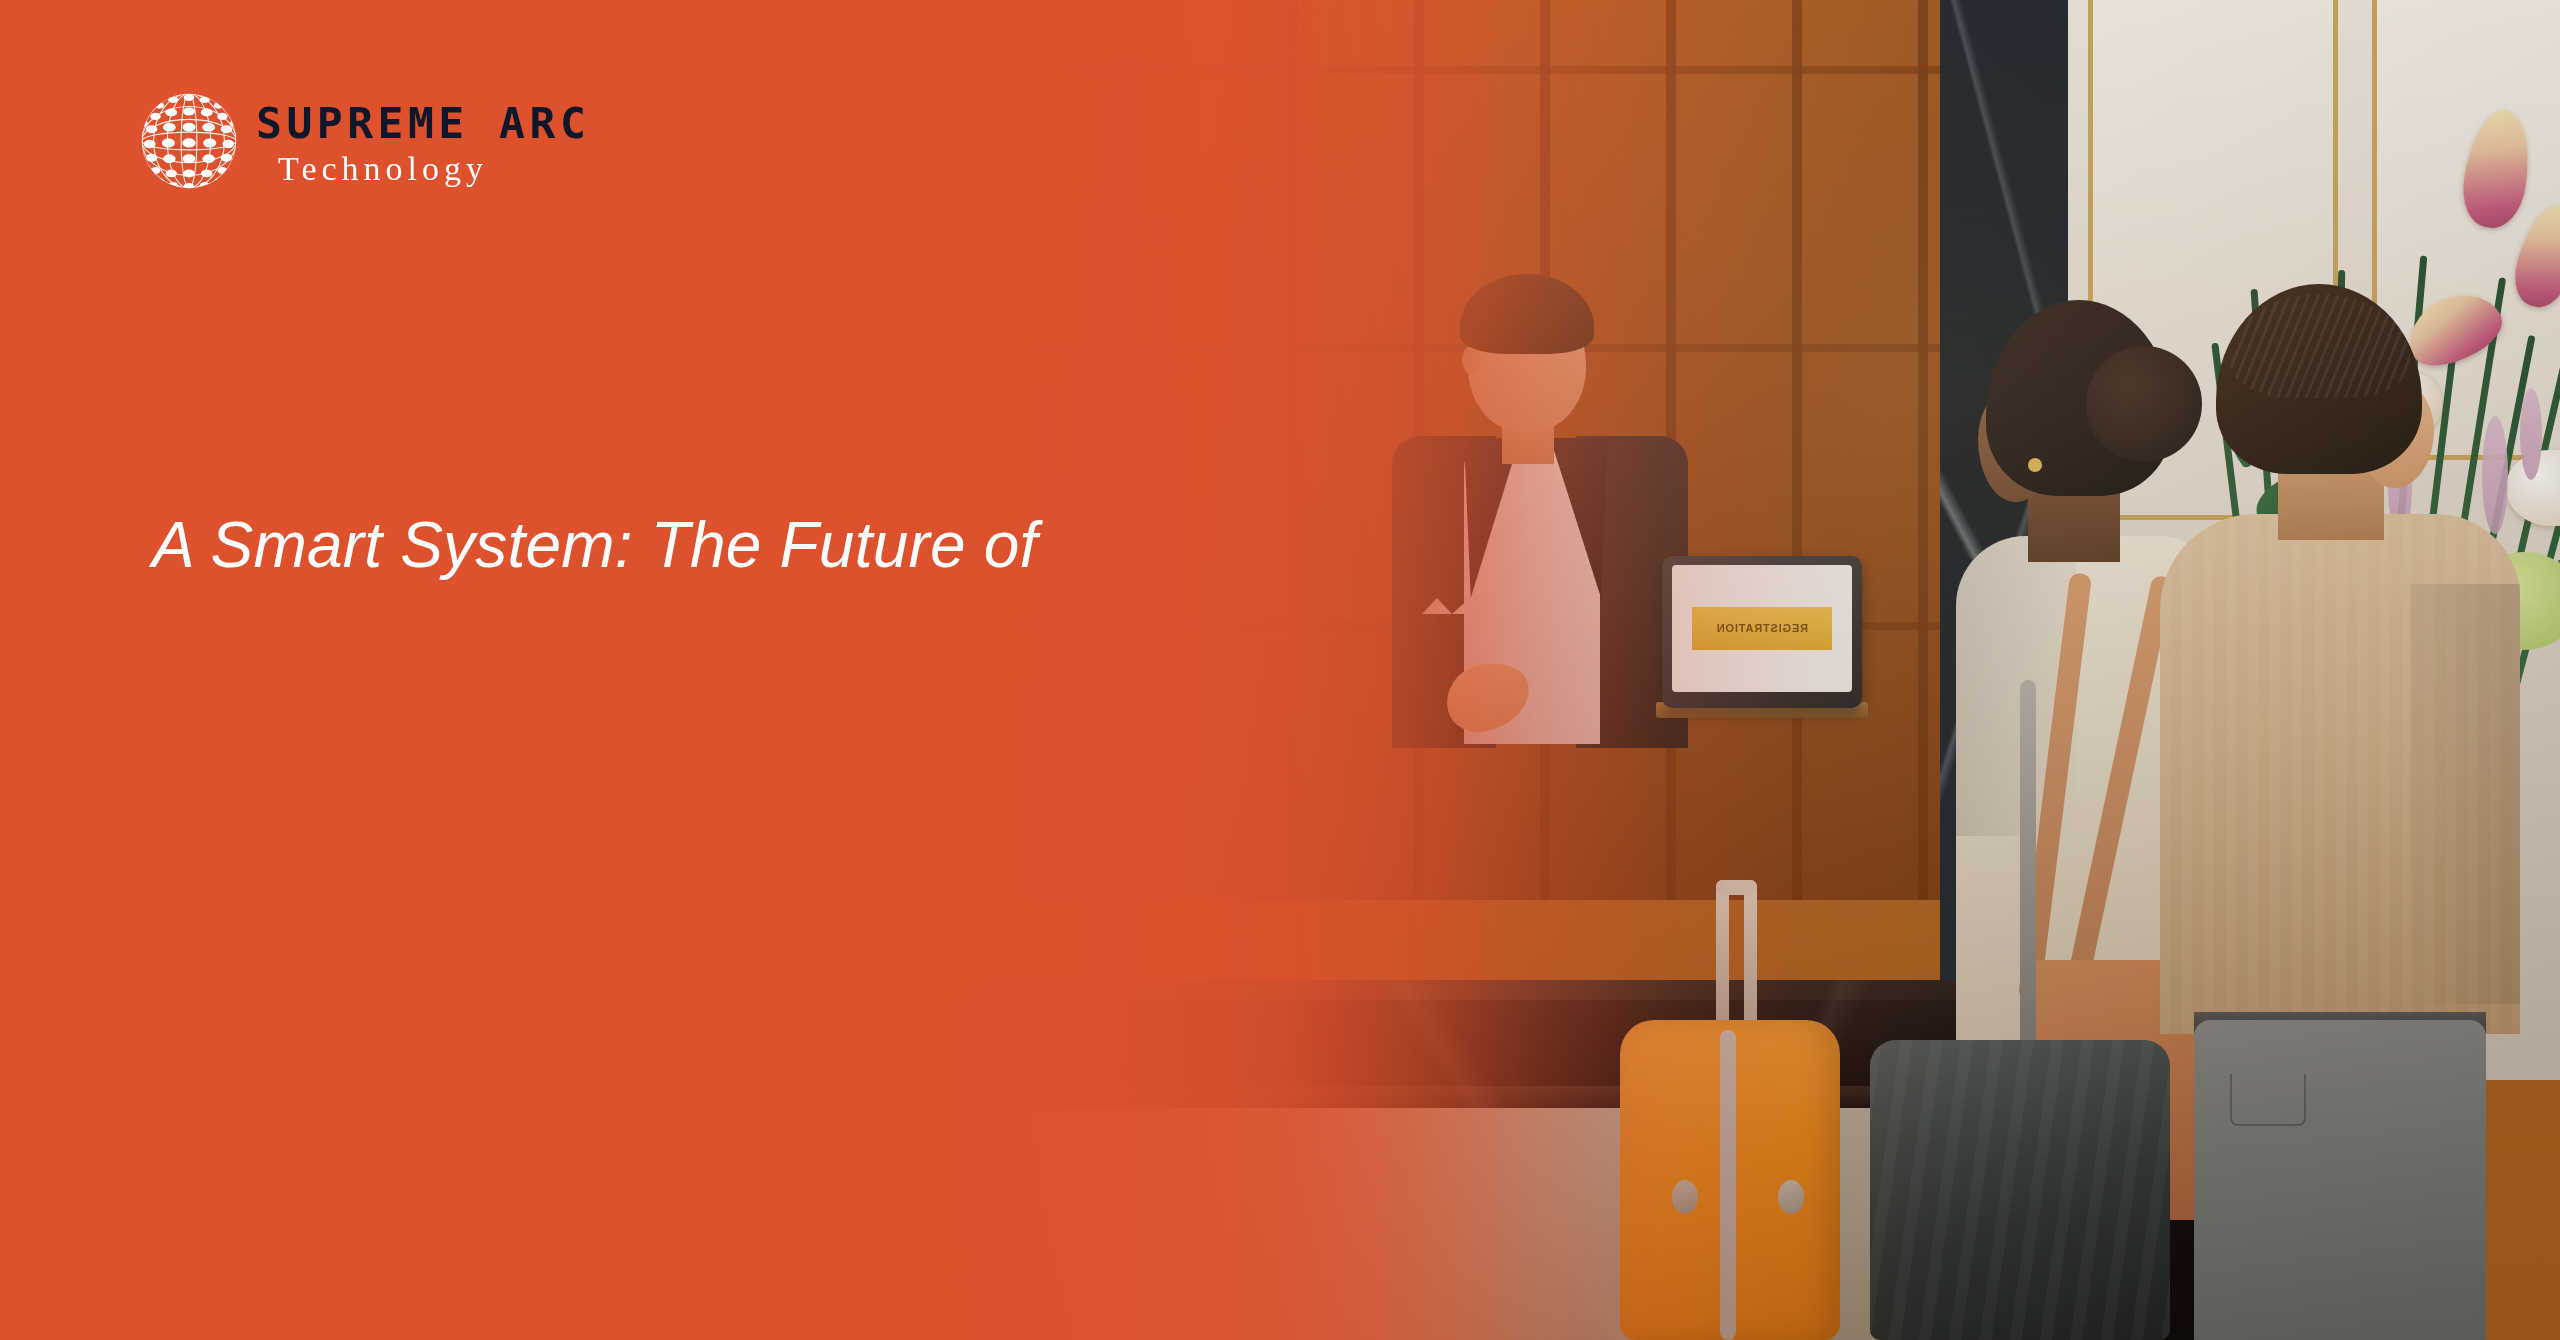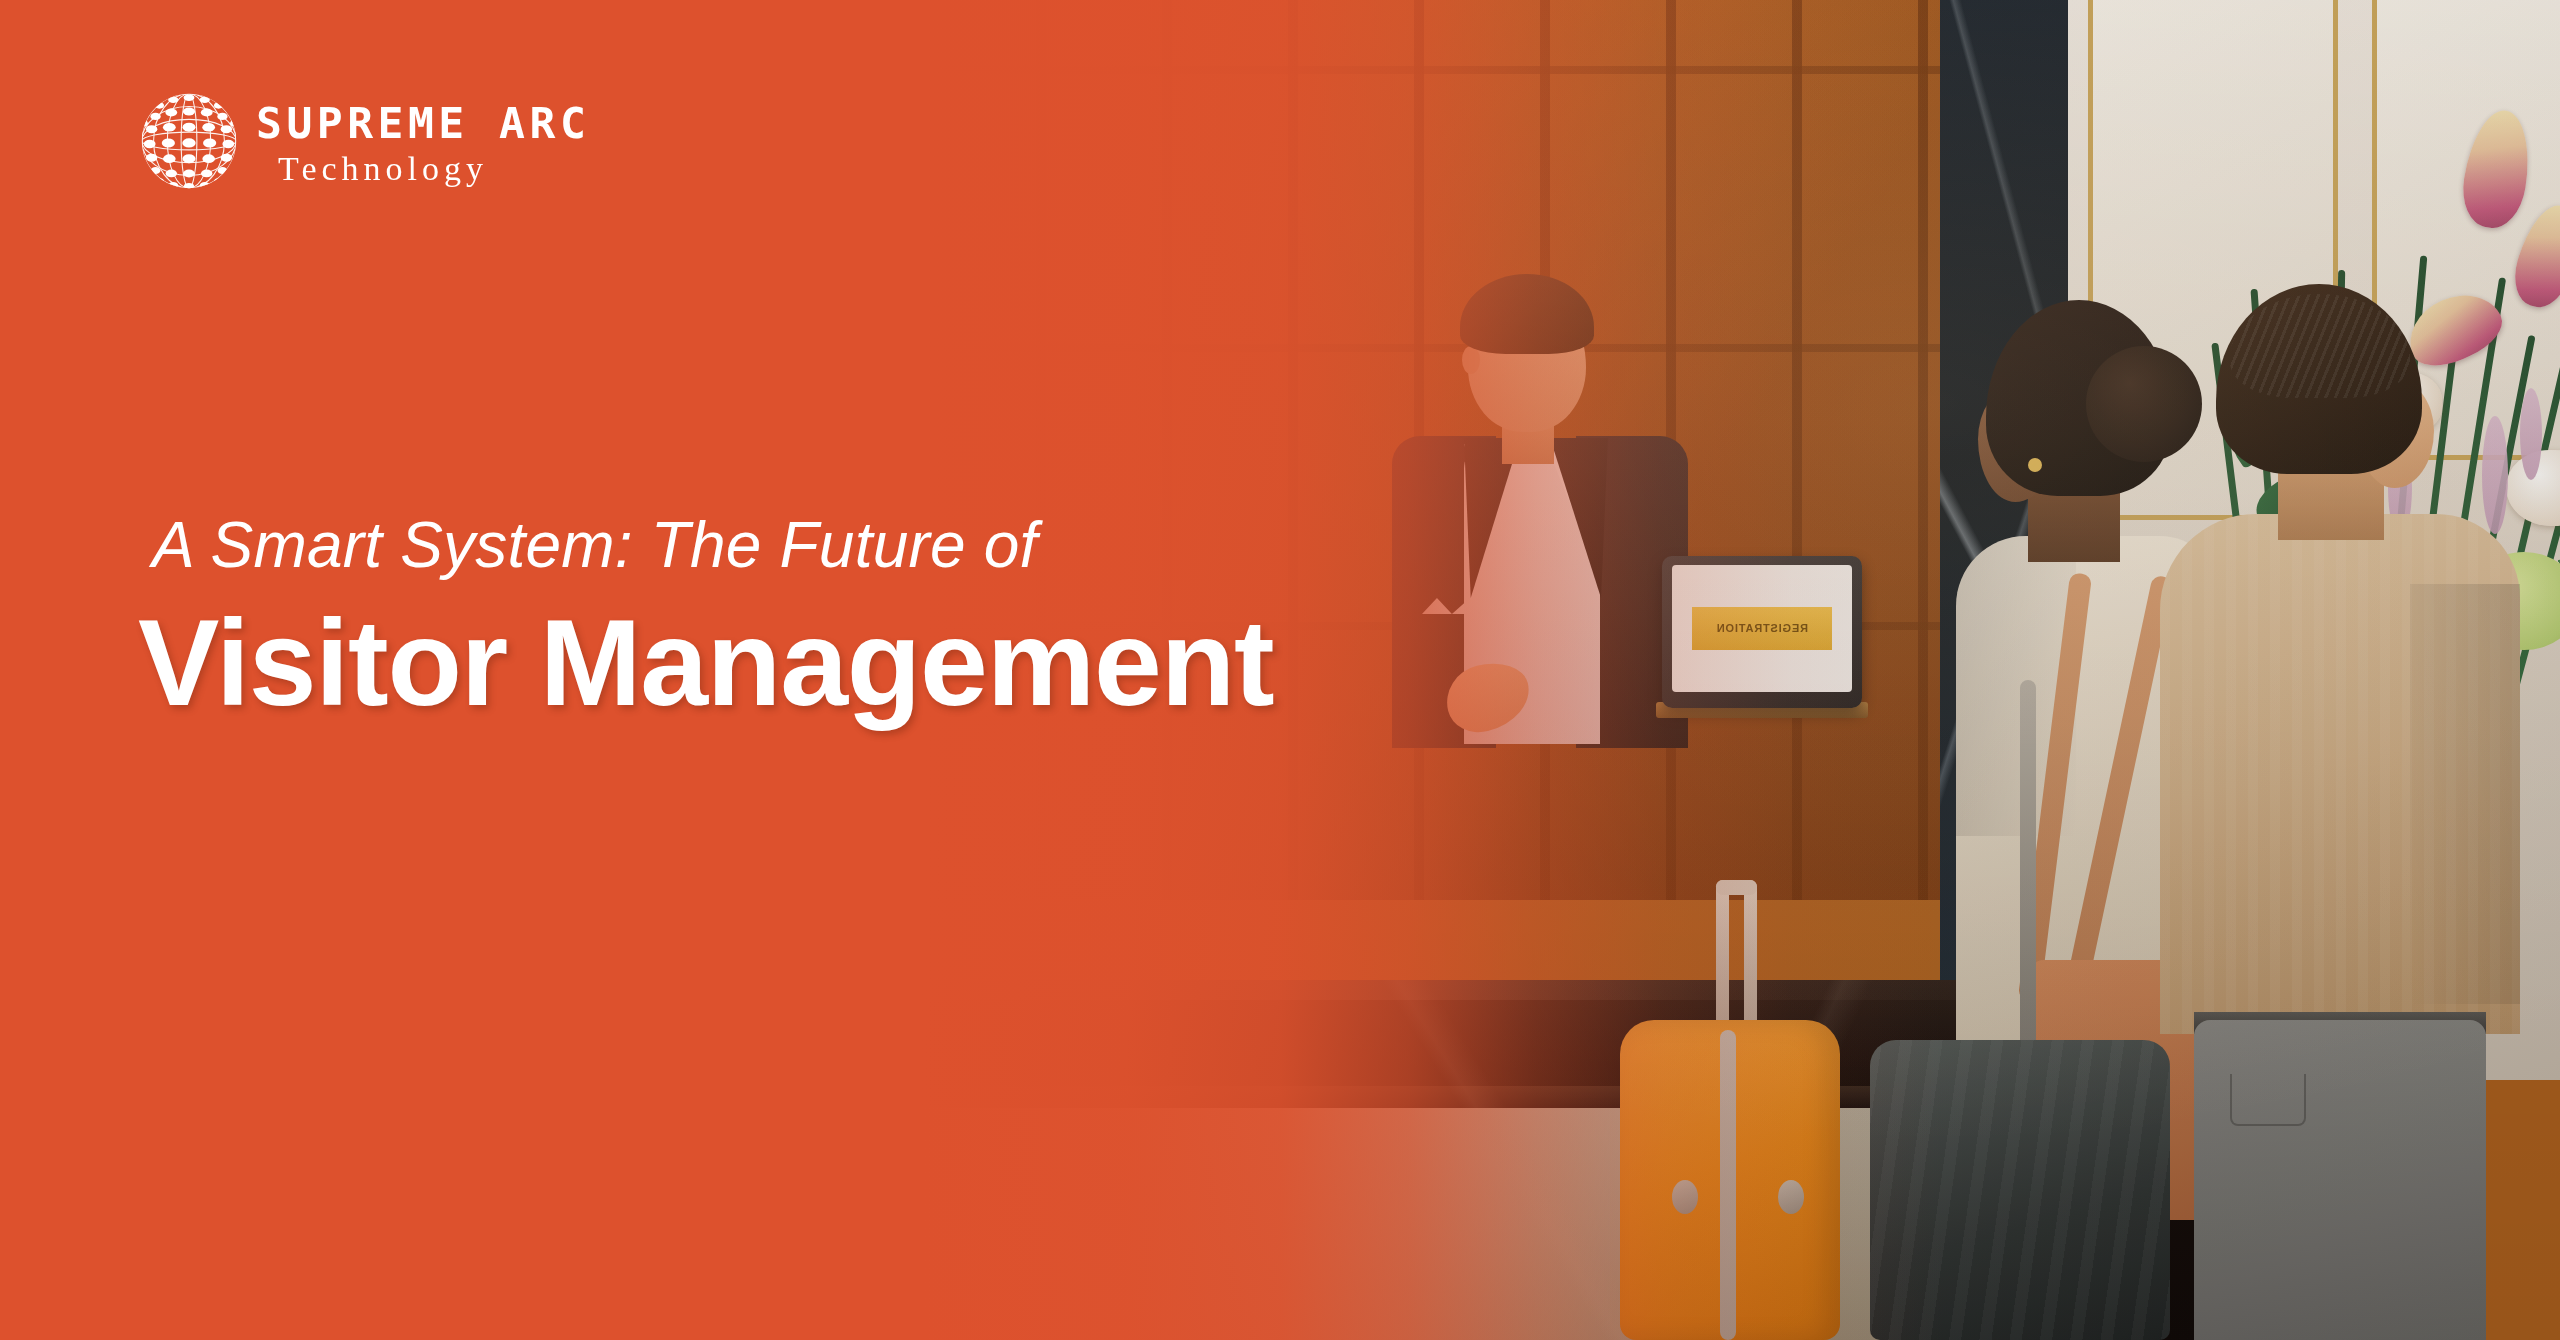--- a/index.html
+++ b/index.html
@@ -426,21 +426,21 @@
   .content { position:absolute; inset:0; }
 
   
   .logo-lockup {
     position:absolute; left:130px; top:82px;
     display:flex; align-items:center; gap:8px;
   }
   .logo-globe { width:118px; height:118px; flex:0 0 auto; }
   .logo-text { display:flex; flex-direction:column; line-height:1; padding-top:6px; }
   .logo-name {
-    font-size:43px; font-weight:700; color:#ffffff;
+    font-size:43px; font-weight:700; color:#0f172a;
     letter-spacing:4.5px;
     font-family:"DejaVu Sans Mono", monospace;
     text-align:center;
   }
   .logo-sub {
     font-size:34px; color:#fff;
     letter-spacing:5px;
     margin-top:7px; margin-left:22px;
     font-family:"Liberation Serif", serif;
   }
@@ -673,18 +673,17 @@
         </g>
       </svg>
       <div class="logo-text">
         <span class="logo-name">SUPREME ARC</span>
         <span class="logo-sub">Technology</span>
       </div>
     </div>
 
     <div class="headline">
       <div class="hl-top">A Smart System: The Future of</div>
-      <div class="hl-main">Visitor Management</div>
     </div>
 
 
   </div>
 </div>
 
 </body></html>

